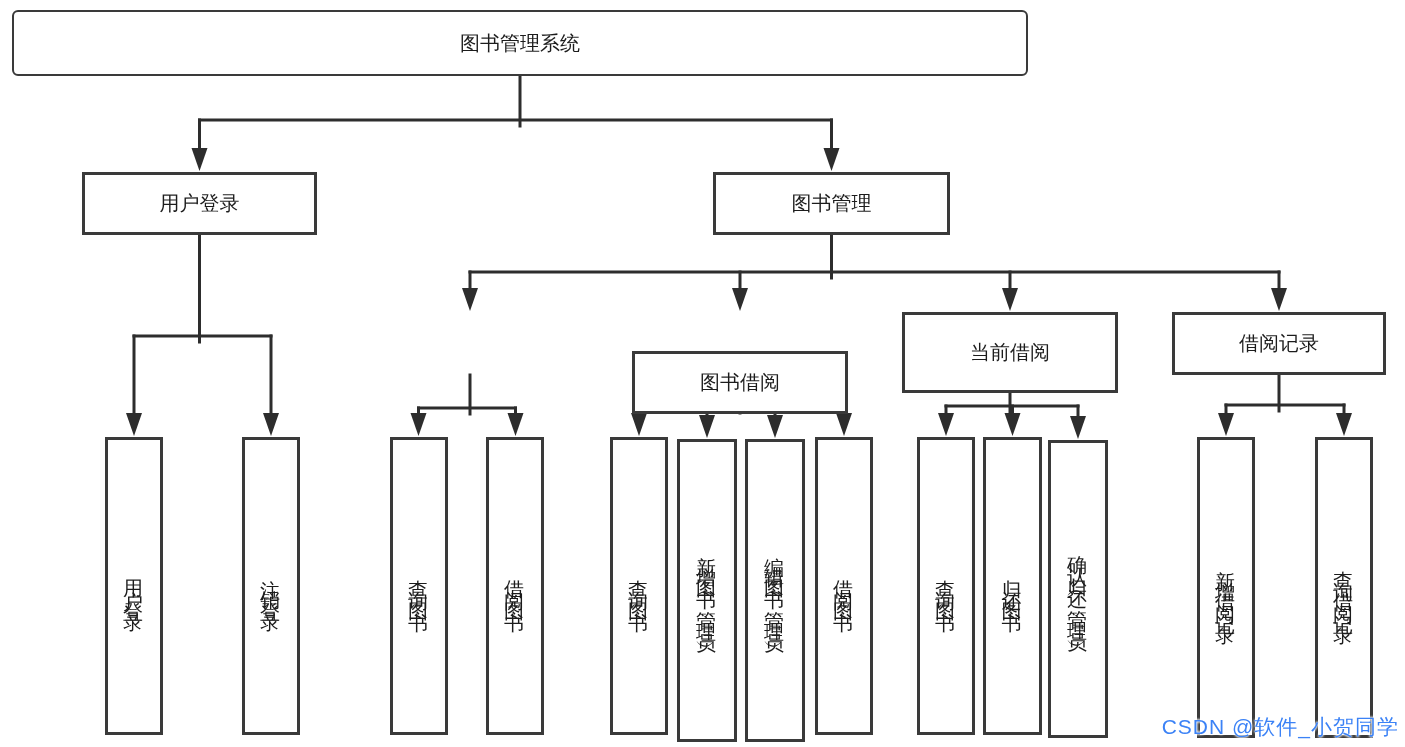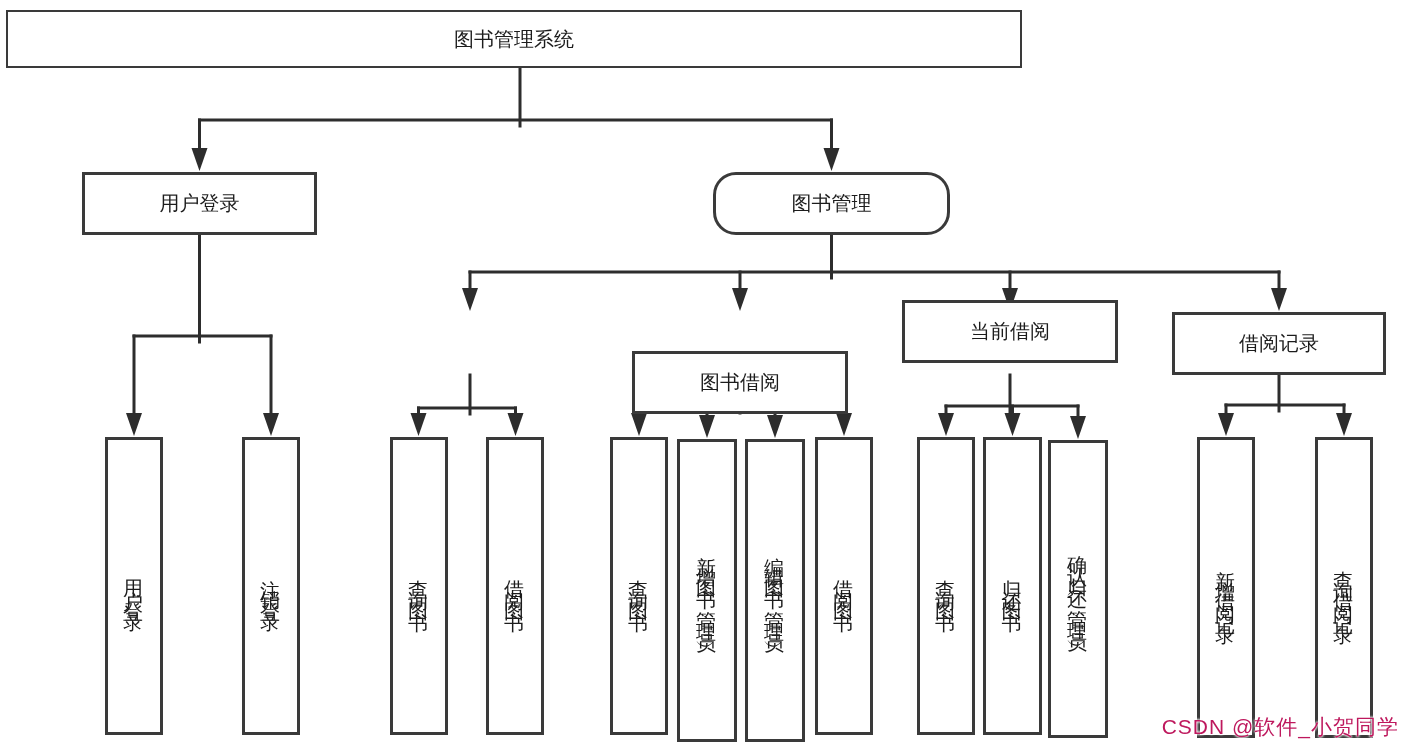--- a/index.html
+++ b/index.html
@@ -42,21 +42,21 @@
     text-orientation: mixed;
     letter-spacing: 11px;
     font-size: 20px;
   }
   .watermark {
     position: absolute;
     right: 6px;
     bottom: 6px;
     z-index: 2;
     font-size: 21px;
-    color: #be185d;
+    color: #3b82f6;
     letter-spacing: 1px;
     text-shadow: 0 0 3px #ffffff, 0 0 3px #ffffff, 0 0 2px #ffffff;
     white-space: nowrap;
     text-align: center;
   }
 </style>
 </head>
 <body>
 
 <div class="canvas">
@@ -120,27 +120,27 @@
       <polygon points="767,415 783,415 775,438"></polygon>
       <polygon points="836,413 852,413 844,436"></polygon>
       <polygon points="938,413 954,413 946,436"></polygon>
       <polygon points="1004.5,413 1020.5,413 1012.5,436"></polygon>
       <polygon points="1070,416 1086,416 1078,439"></polygon>
       <polygon points="1218,413 1234,413 1226,436"></polygon>
       <polygon points="1336,413 1352,413 1344,436"></polygon>
     </g>
   </svg>
 
-  <div class="node root" style="left:6px; top:10px; width:1016px; height:58px;">图书管理系统</div>
+  <div class="node root" style="left:12px; top:10px; width:1016px; height:66px;border-radius:6px;">图书管理系统</div>
 
   <div class="node" style="left:82px; top:172px; width:235px; height:63px;">用户登录</div>
-  <div class="node" style="left:713px; top:172px; width:237px; height:63px;border-radius:23px;">图书管理</div>
+  <div class="node" style="left:713px; top:172px; width:237px; height:63px;">图书管理</div>
 
   <div class="node" style="left:632px; top:312px; width:216px; height:63px;margin-top:39px;">图书借阅</div>
-  <div class="node" style="left:902px; top:300px; width:216px; height:63px;">当前借阅</div>
+  <div class="node" style="left:902px; top:312px; width:216px; height:81px;">当前借阅</div>
   <div class="node" style="left:1172px; top:312px; width:214px; height:63px;font-family:Liberation Serif, serif;">借阅记录</div>
 
   <div class="node leaf" style="left:105px; top:437px; width:58px; height:298px;">用户登录</div>
   <div class="node leaf" style="left:242px; top:437px; width:58px; height:298px;">注销登录</div>
 
   <div class="node leaf" style="left:390px; top:437px; width:58px; height:298px;">查询图书</div>
   <div class="node leaf" style="left:486px; top:437px; width:58px; height:298px;">借阅图书</div>
 
   <div class="node leaf" style="left:610px; top:437px; width:58px; height:298px;">查询图书</div>
   <div class="node leaf" style="left:677px; top:439px; width:60px; height:303px;">新增图书（管理员）</div>

